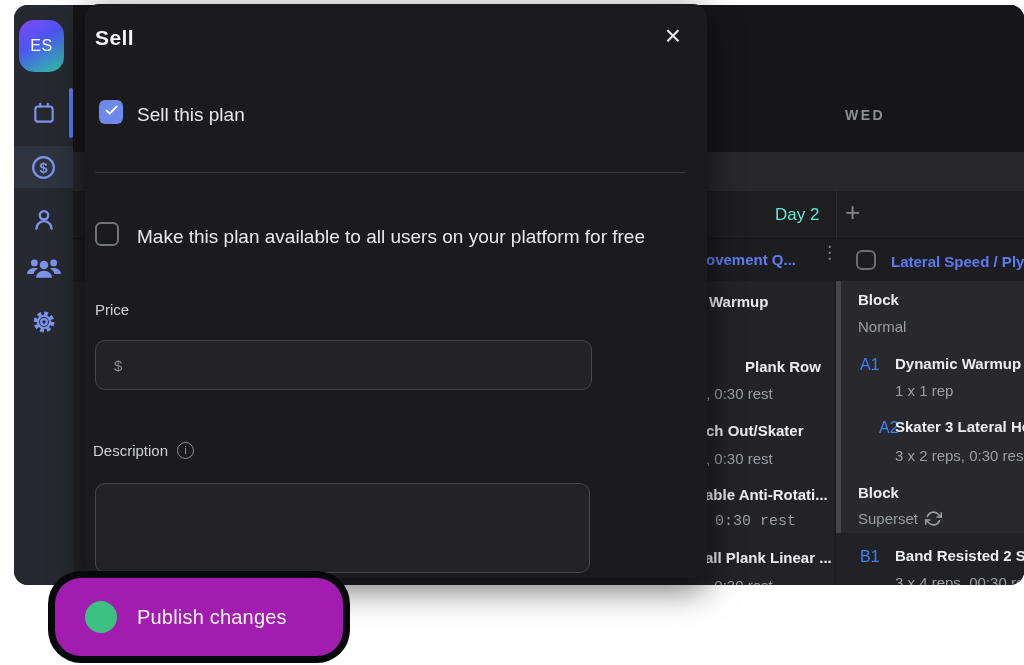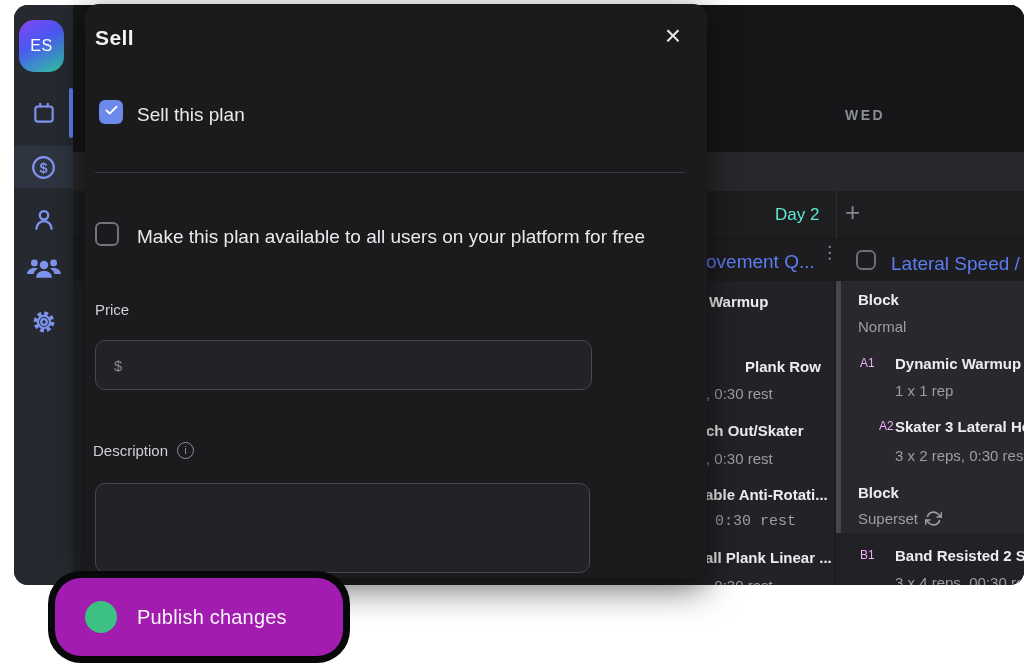--- a/index.html
+++ b/index.html
@@ -37,24 +37,24 @@
   .col-divider { position:absolute; left:763px; top:0; width:1px; height:90px; background:#2e2e33; }
   .add-plus { position:absolute; left:772px; top:6px; font-size:26px; font-weight:300; color:#85888d; cursor:pointer; }
 
   .cards { position:absolute; left:0; top:234px; right:0; bottom:0; }
   .title-row { position:absolute; left:0; top:0; right:0; height:42px; background:#1d1d20; }
   .left-card { position:absolute; left:0; top:42px; width:761px; bottom:0; background:#232327; }
   .right-cardA { position:absolute; left:763px; top:42px; right:0; height:252px; background:#29292d; }
   .right-strip { position:absolute; left:763px; top:42px; width:5px; height:252px; background:#47474b; }
   .right-cardB { position:absolute; left:763px; top:294px; right:0; bottom:0; background:#222226; }
 
-  .t-blue { color:#5d7cf0; font-size:19px; font-weight:400; white-space:nowrap; }
+  .t-blue { color:#5d7cf0; font-size:15px; font-weight:700; white-space:nowrap; }
   .t-name { color:#ecedee; font-size:15px; font-weight:600; white-space:nowrap; }
   .t-gray { color:#9a9ea5; font-size:15px; white-space:nowrap; }
-  .t-tag  { color:#f0abfc; font-size:12px; white-space:nowrap; }
+  .t-tag  { color:#3b82f6; font-size:16px; white-space:nowrap; }
   .abs { position:absolute; }
   .dots { color:#8a8d92; font-size:17px; letter-spacing:0; line-height:8px; cursor:pointer; }
   .mini-cb {
     position:absolute; width:20px; height:20px; border:2px solid #6b6e73; border-radius:6px; cursor:pointer;
   }
   .loop-ic { position:absolute; }
 
   
   .modal {
     position:absolute; left:85px; top:4px; width:622px; height:574px;

